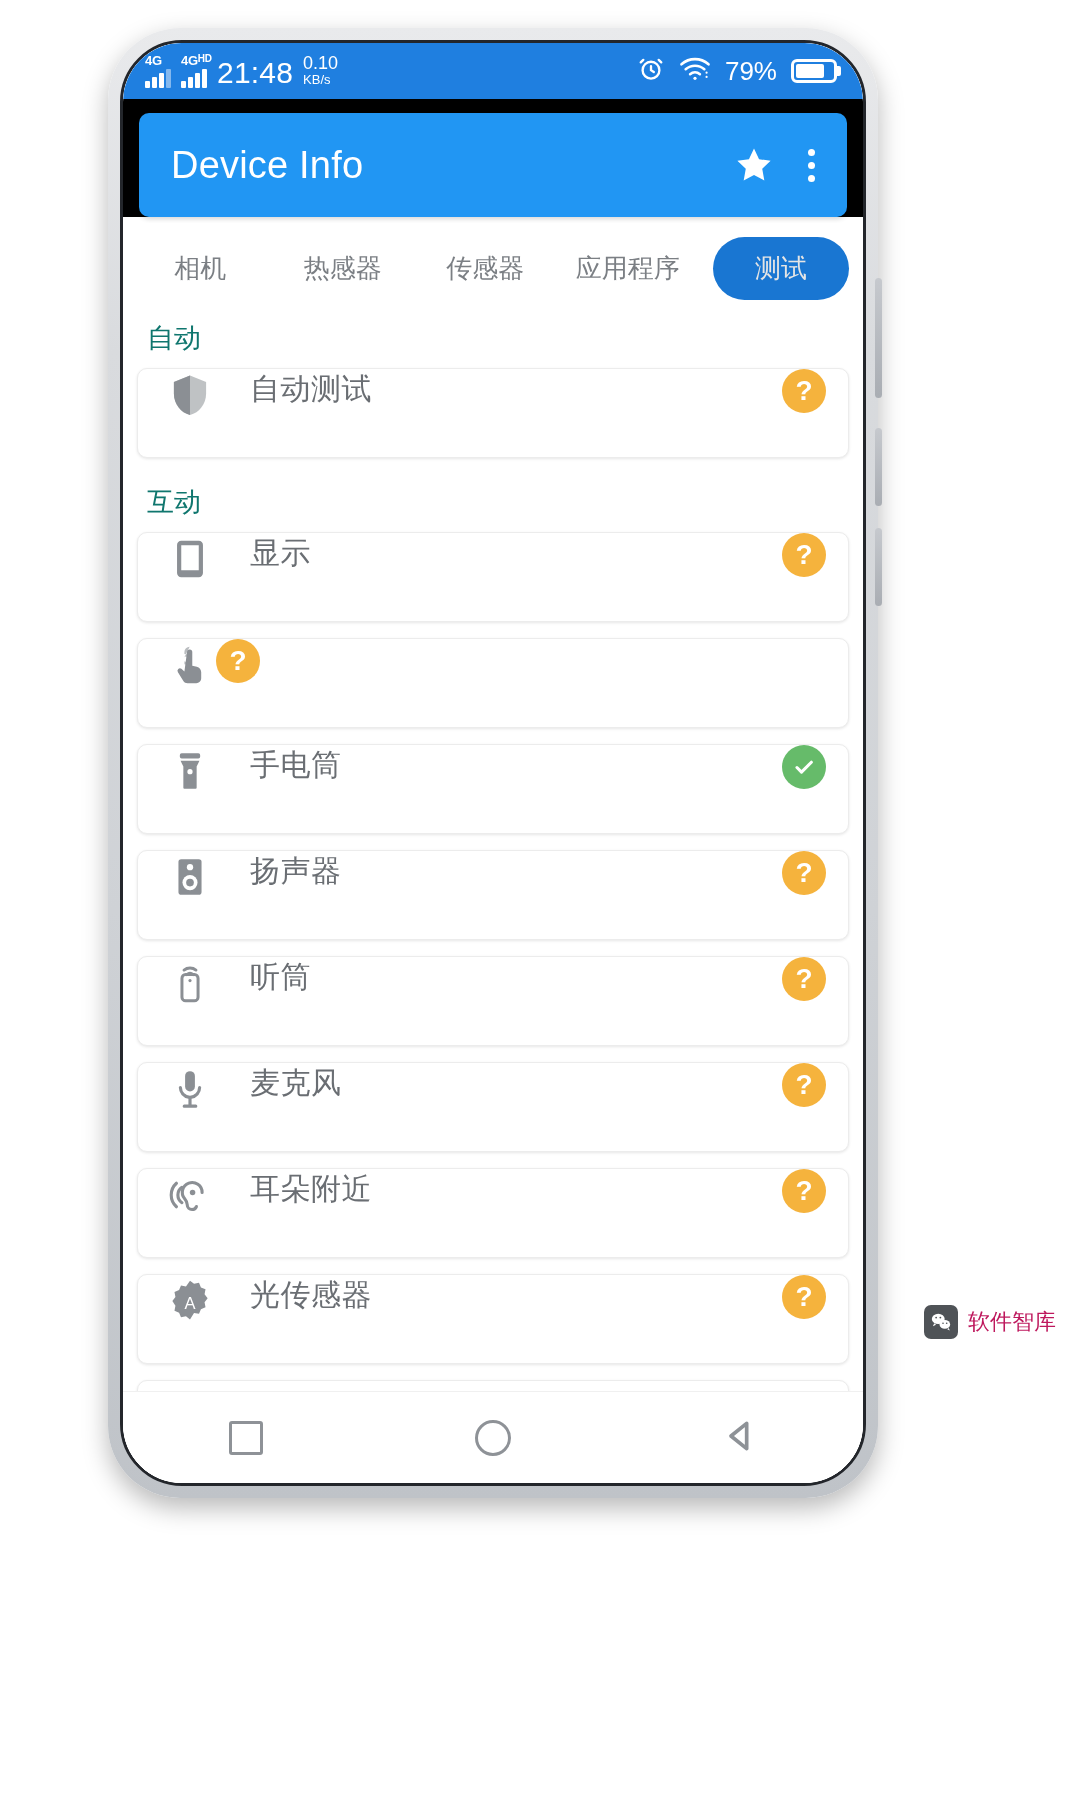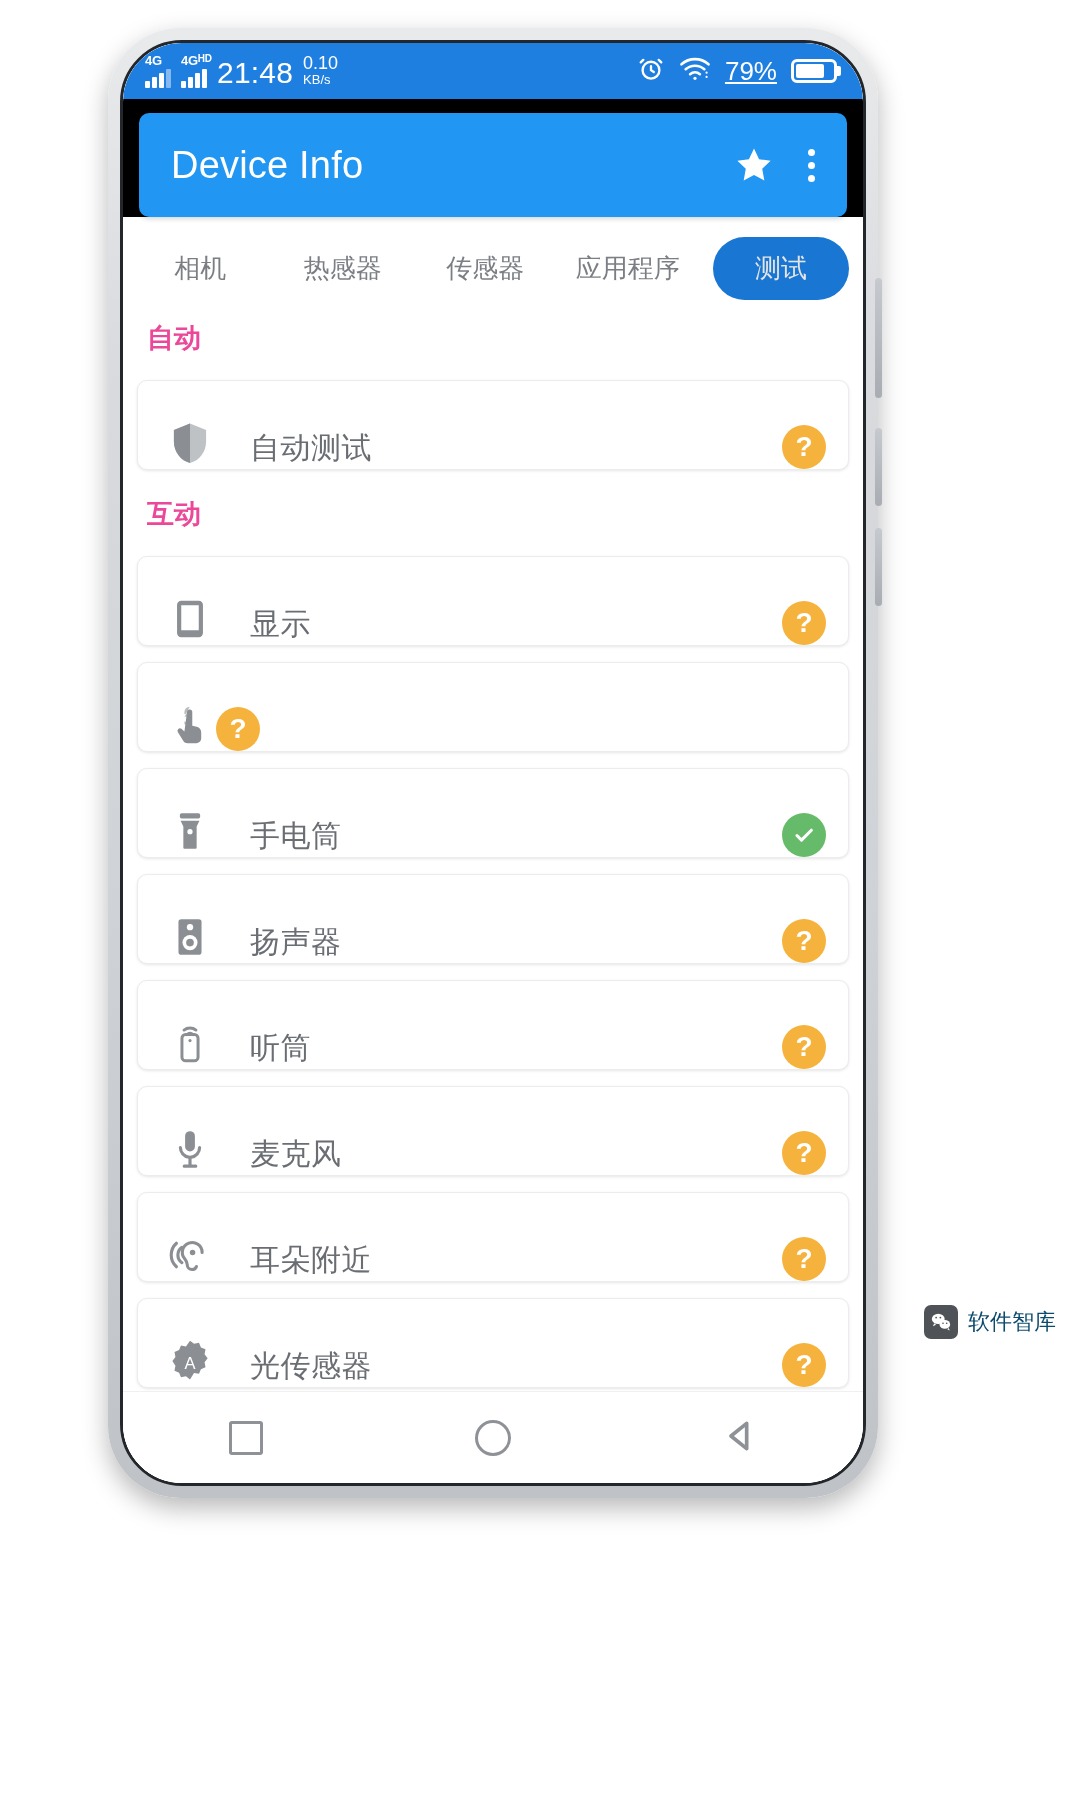--- a/index.html
+++ b/index.html
@@ -100,21 +100,21 @@
   .signal .bar.h2 { height: 11px; }
   .signal .bar.h3 { height: 15px; }
   .signal .bar.h4 { height: 19px; }
   .signal .bar.dim { background: rgba(255,255,255,0.45); }
 
   .clock { font-size: 30px; font-weight: 500; line-height: 1; letter-spacing: 0.2px; }
   .netspeed { display: flex; flex-direction: column; line-height: 1.05; margin-bottom: 1px; }
   .netspeed .val { font-size: 18px; }
   .netspeed .unit { font-size: 13px; }
 
-  .battery-pct { font-size: 26px; font-weight: 500; text-decoration: underline; }
+  .battery-pct { font-size: 26px; font-weight: 500; }
   .battery-shell {
     width: 46px; height: 24px;
     border: 3px solid #ffffff; border-radius: 6px;
     position: relative; display: flex; align-items: center; padding: 2px;
   }
   .battery-shell::after {
     content: ""; position: absolute; right: -7px; top: 50%;
     transform: translateY(-50%);
     width: 4px; height: 10px; background: #ffffff; border-radius: 0 2px 2px 0;
   }
@@ -176,34 +176,33 @@
 
   
   .scroll-area {
     flex: 1;
     overflow: hidden;
     padding: 0 14px;
     position: relative;
   }
   .section-title {
     font-size: 27px;
-    color: #ec4899;
+    color: #0f766e;
     padding: 10px 10px 12px 10px;
-    font-weight: 700;
+    font-weight: 400;
   }
   .card {
     background: #ffffff;
     border: 1px solid #ececec;
     border-radius: 10px;
     box-shadow: 0 1px 3px rgba(0,0,0,0.10);
     height: 90px;
-    display: flex; align-items: flex-end;
+    display: flex; align-items: flex-start;
     padding: 0 22px 0 26px;
     margin-bottom: 16px;
-    margin-top: 12px;
   }
   .card-icon {
     width: 52px; height: 52px;
     display: flex; align-items: center; justify-content: center;
     color: #8b8f94;
     flex: 0 0 52px;
   }
   .card-icon svg { display: block; }
   .card-label {
     flex: 1;
@@ -234,21 +233,21 @@
   }
   .nav-btn { width: 52px; height: 52px; display: flex; align-items: center; justify-content: center; }
   .nav-square { width: 34px; height: 34px; border: 3px solid #8e9297; border-radius: 3px; }
   .nav-circle { width: 36px; height: 36px; border: 3px solid #8e9297; border-radius: 50%; }
 
   
   .watermark {
     position: absolute;
     right: 24px; bottom: 18px;
     display: flex; align-items: center; gap: 10px;
-    color: #0c4a6e;
+    color: #be185d;
     font-size: 22px;
   }
   .wm-logo {
     width: 34px; height: 34px;
     border-radius: 7px;
     background: #4f5357;
     display: flex; align-items: center; justify-content: center;
   }
   .wm-logo svg { display: block; }
 </style>

